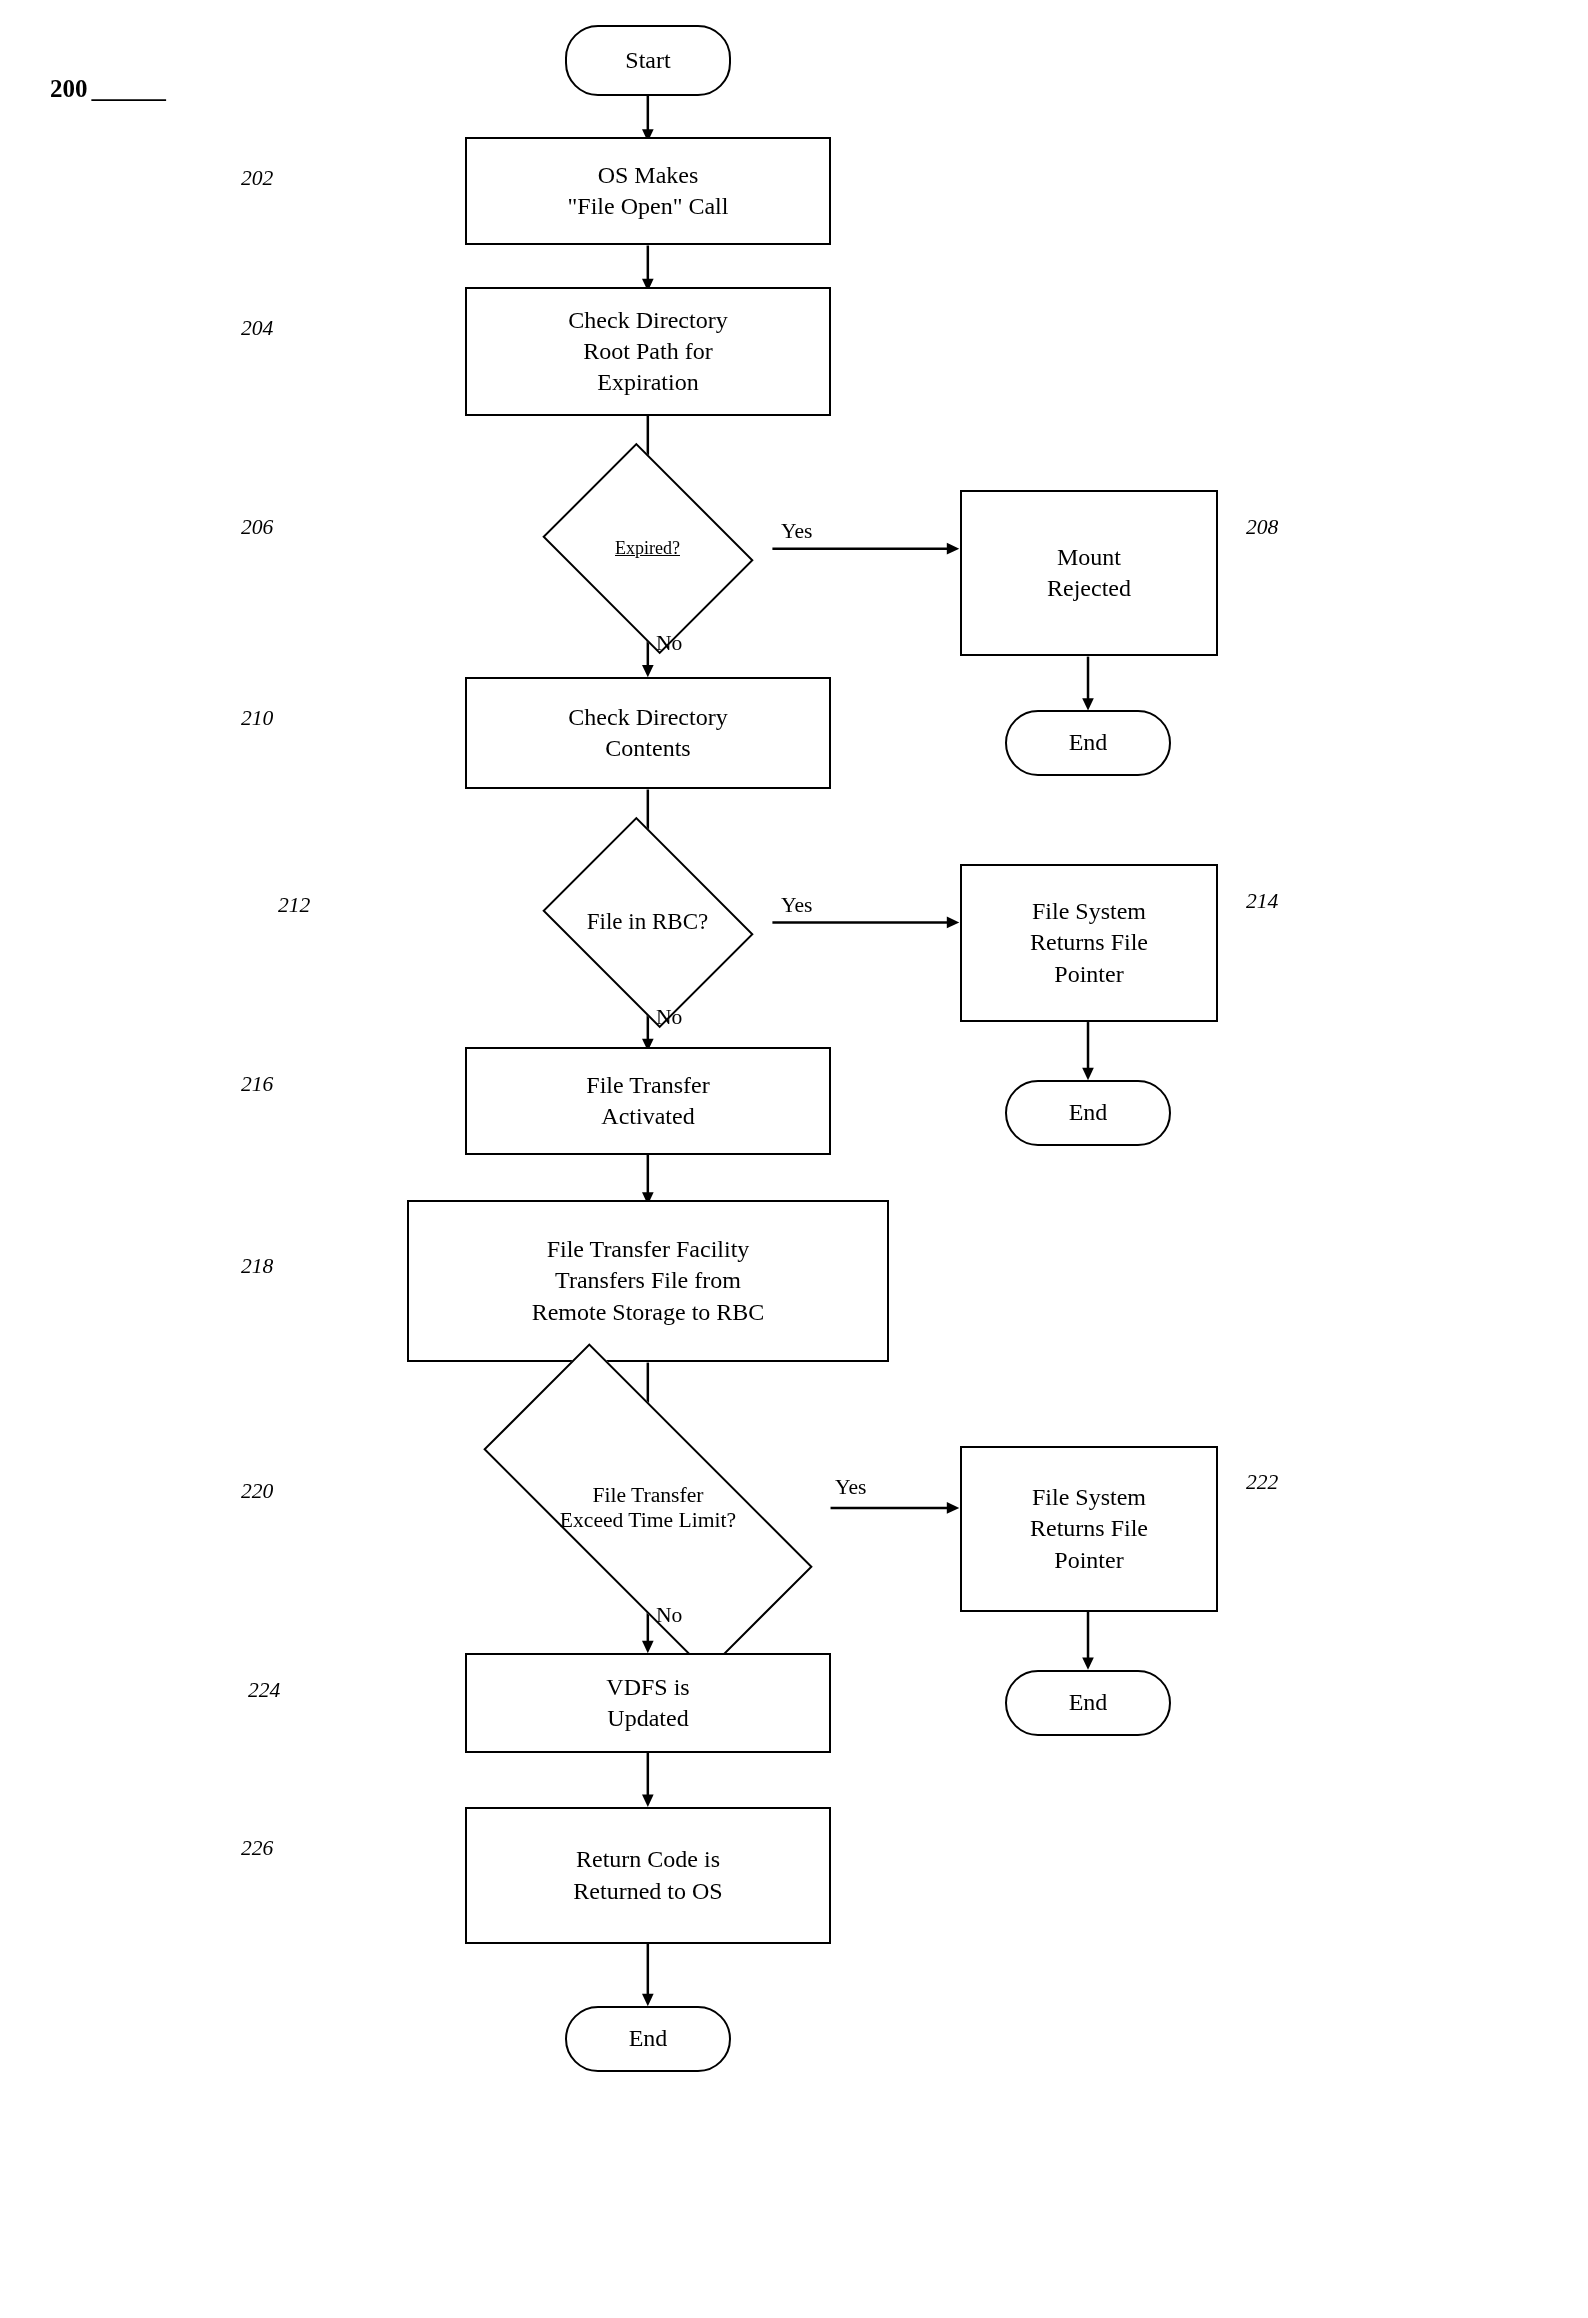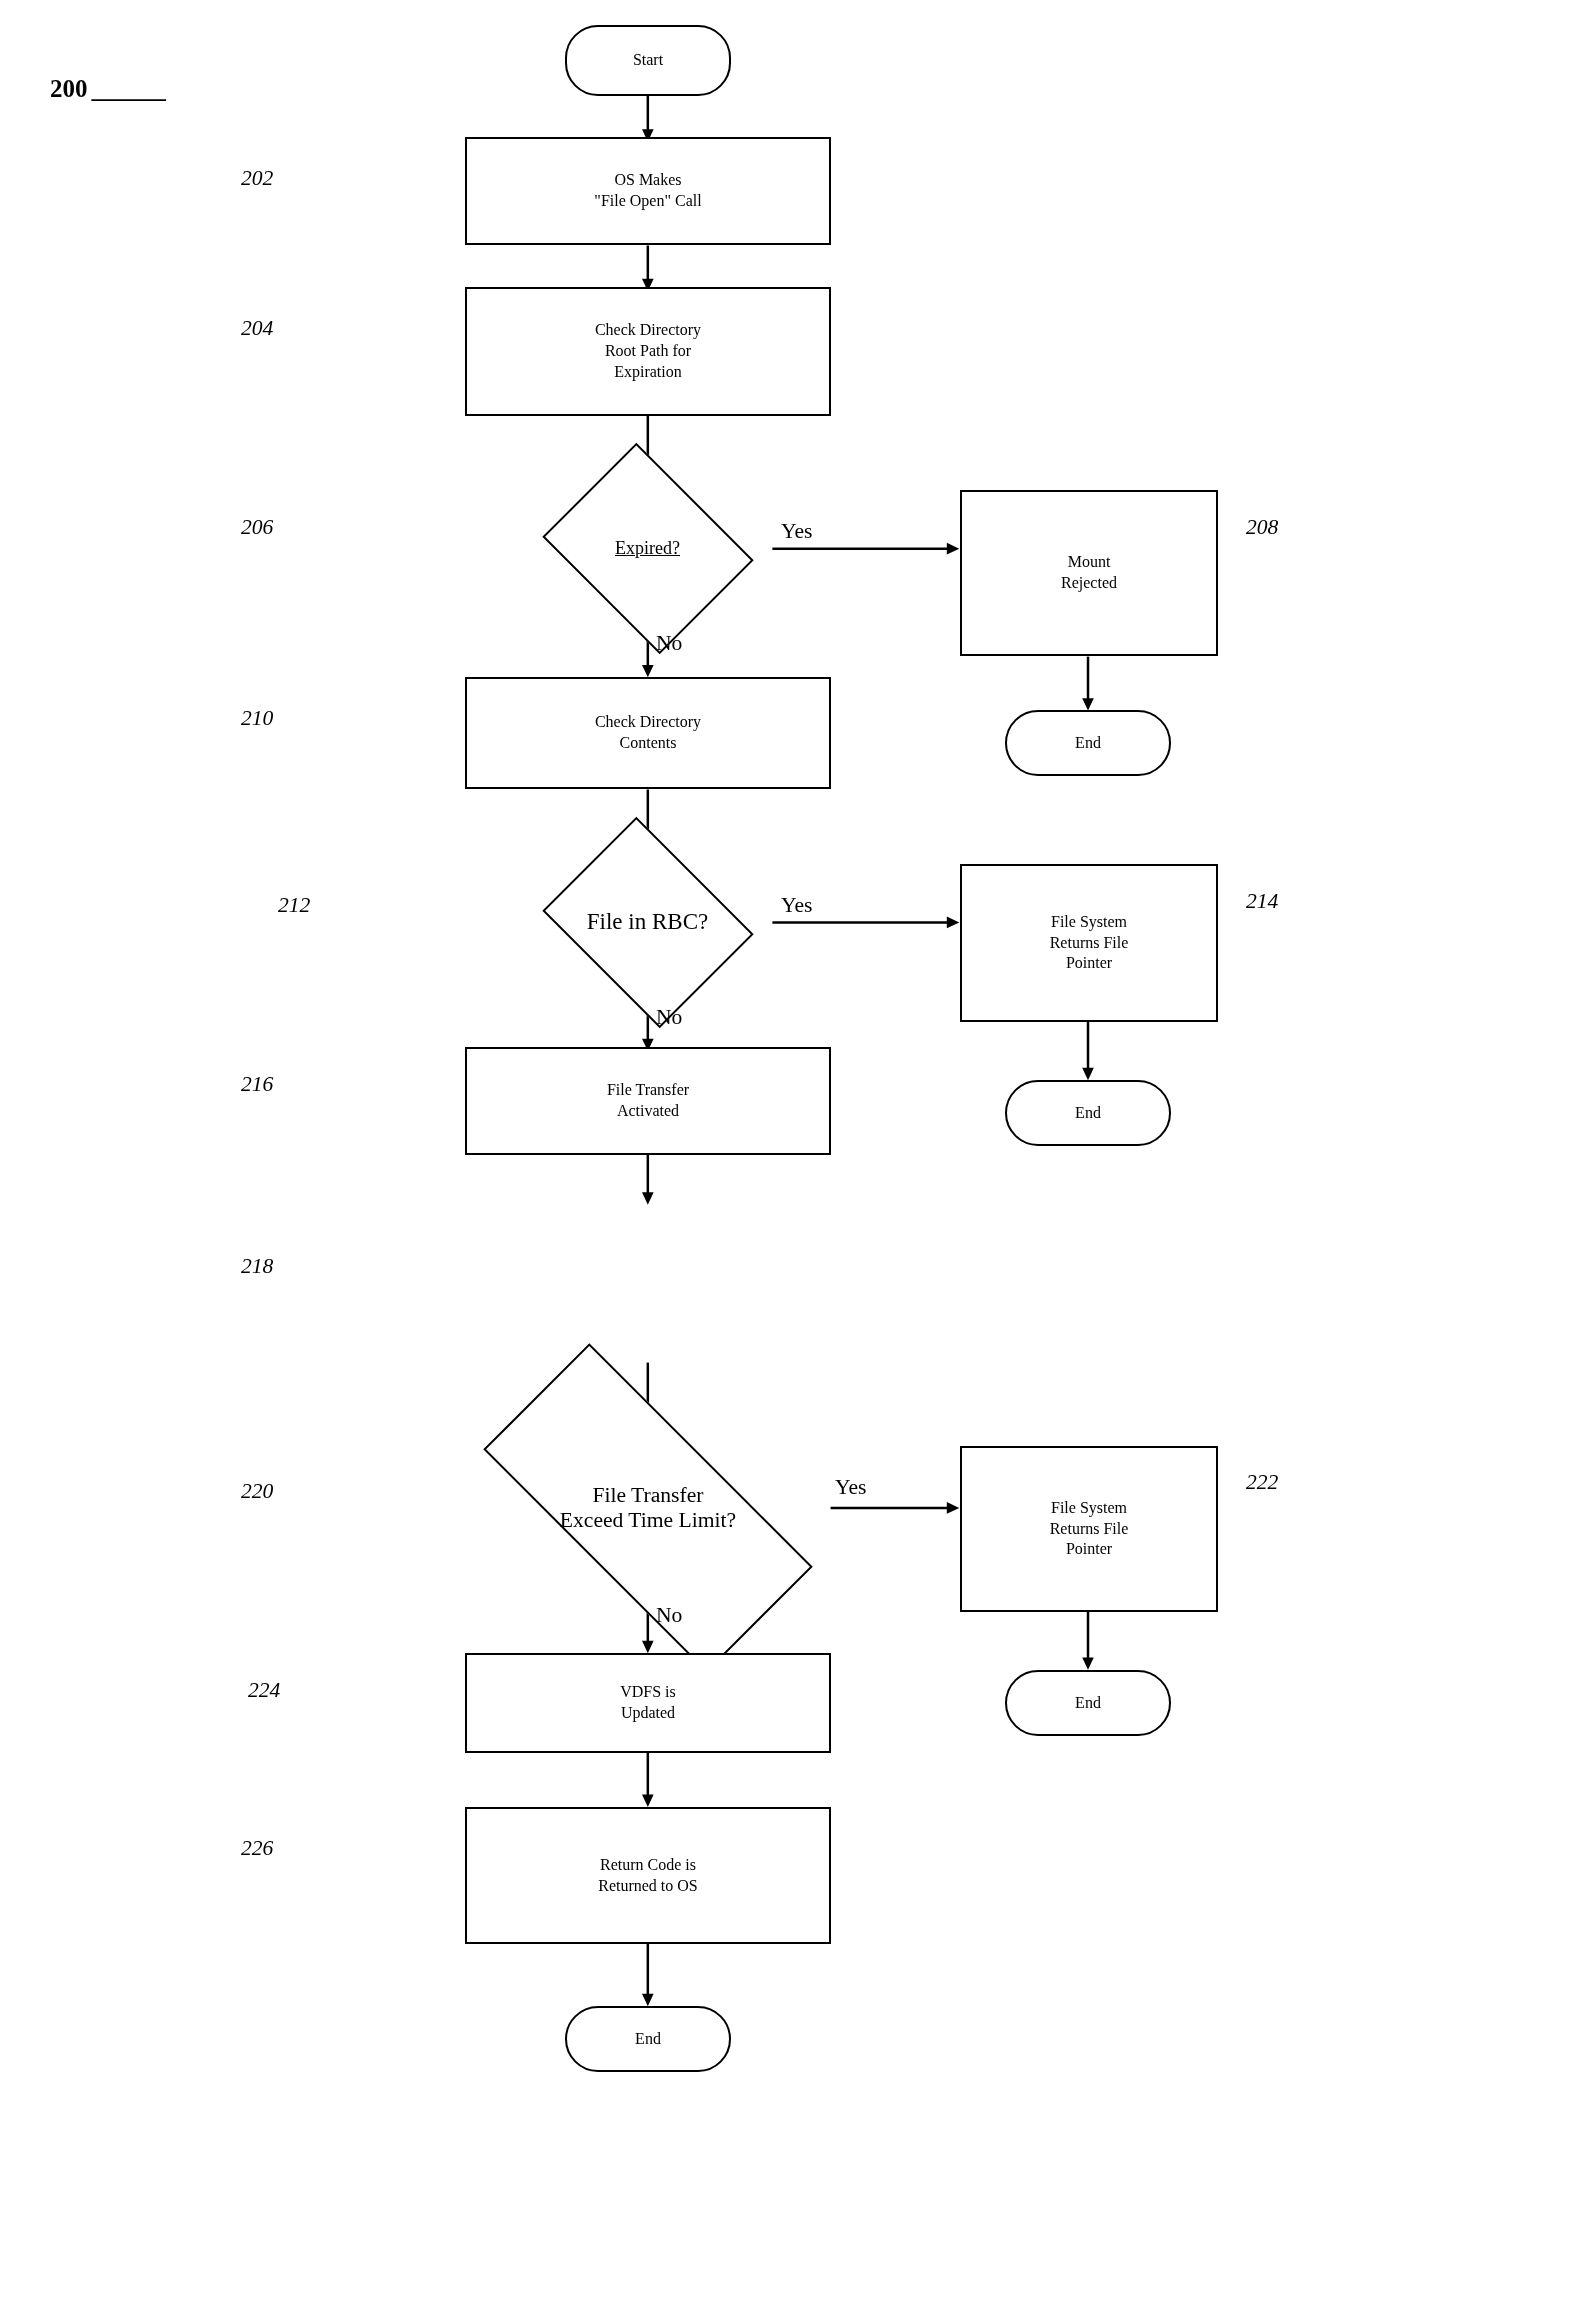--- a/index.html
+++ b/index.html
@@ -18,21 +18,21 @@
       height: 2319px;
     }
 
     
     .shape {
       position: absolute;
       display: flex;
       align-items: center;
       justify-content: center;
       text-align: center;
-      font-size: 16px;
+      font-size: 24px;
       line-height: 1.3;
     }
 
     .rounded-rect {
       border: 2.5px solid #000;
       border-radius: 33px;
       background: #fff;
     }
 
     .rect {
@@ -189,20 +189,23 @@
   <div class="shape rounded-rect" style="left:1005px; top:1080px; width:166px; height:66px;">
     <span>End</span>
   </div>
 
   <div class="step-label" style="left:241px; top:1072px;">216</div>
   <div class="shape rect" style="left:465px; top:1047px; width:366px; height:108px;">
     <span>File Transfer<br>Activated</span>
   </div>
 
   <div class="step-label" style="left:241px; top:1254px;">218</div>
+  <div class="shape rect" style="left:407px; top:1200px; width:482px; height:162px;">
+    <span>File Transfer Facility<br>Transfers File from<br>Remote Storage to RBC</span>
+  </div>
 
   <div class="step-label" style="left:241px; top:1479px;">220</div>
   <div style="position:absolute; left:465px; top:1416px; width:366px; height:183px;">
     <div style="position:absolute; left:25px; top:16.6px; width:316px; height:150px; border:2.5px solid #000; transform:rotate(45deg); background:#fff;"></div>
     <div style="position:absolute; left:0; top:0; width:366px; height:183px; display:flex; align-items:center; justify-content:center; text-align:center; font-size:21.6px;">
       <span>File Transfer<br>Exceed Time Limit?</span>
     </div>
   </div>
 
   <div style="position:absolute; left:835px; top:1475px; font-size:21.6px;">Yes</div>

